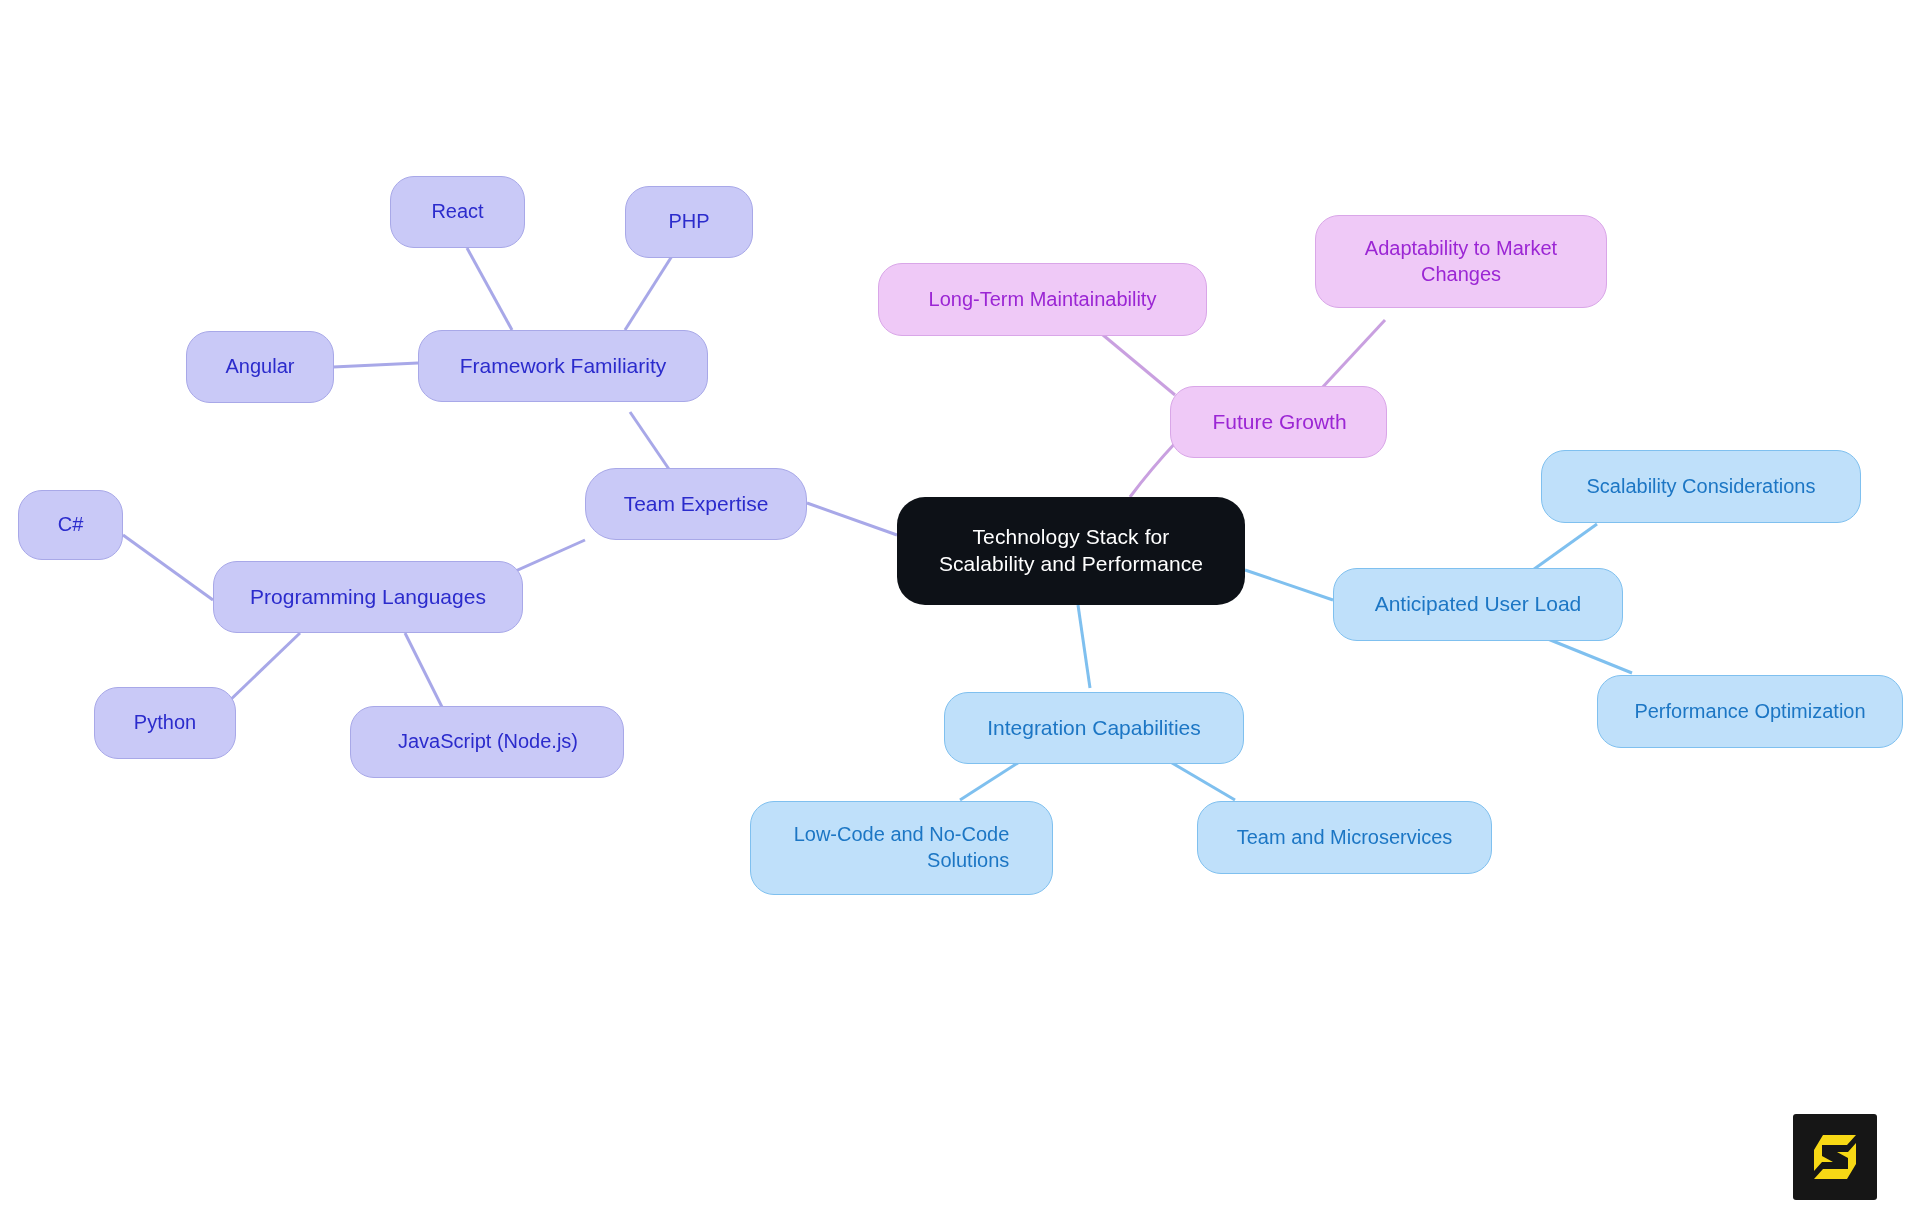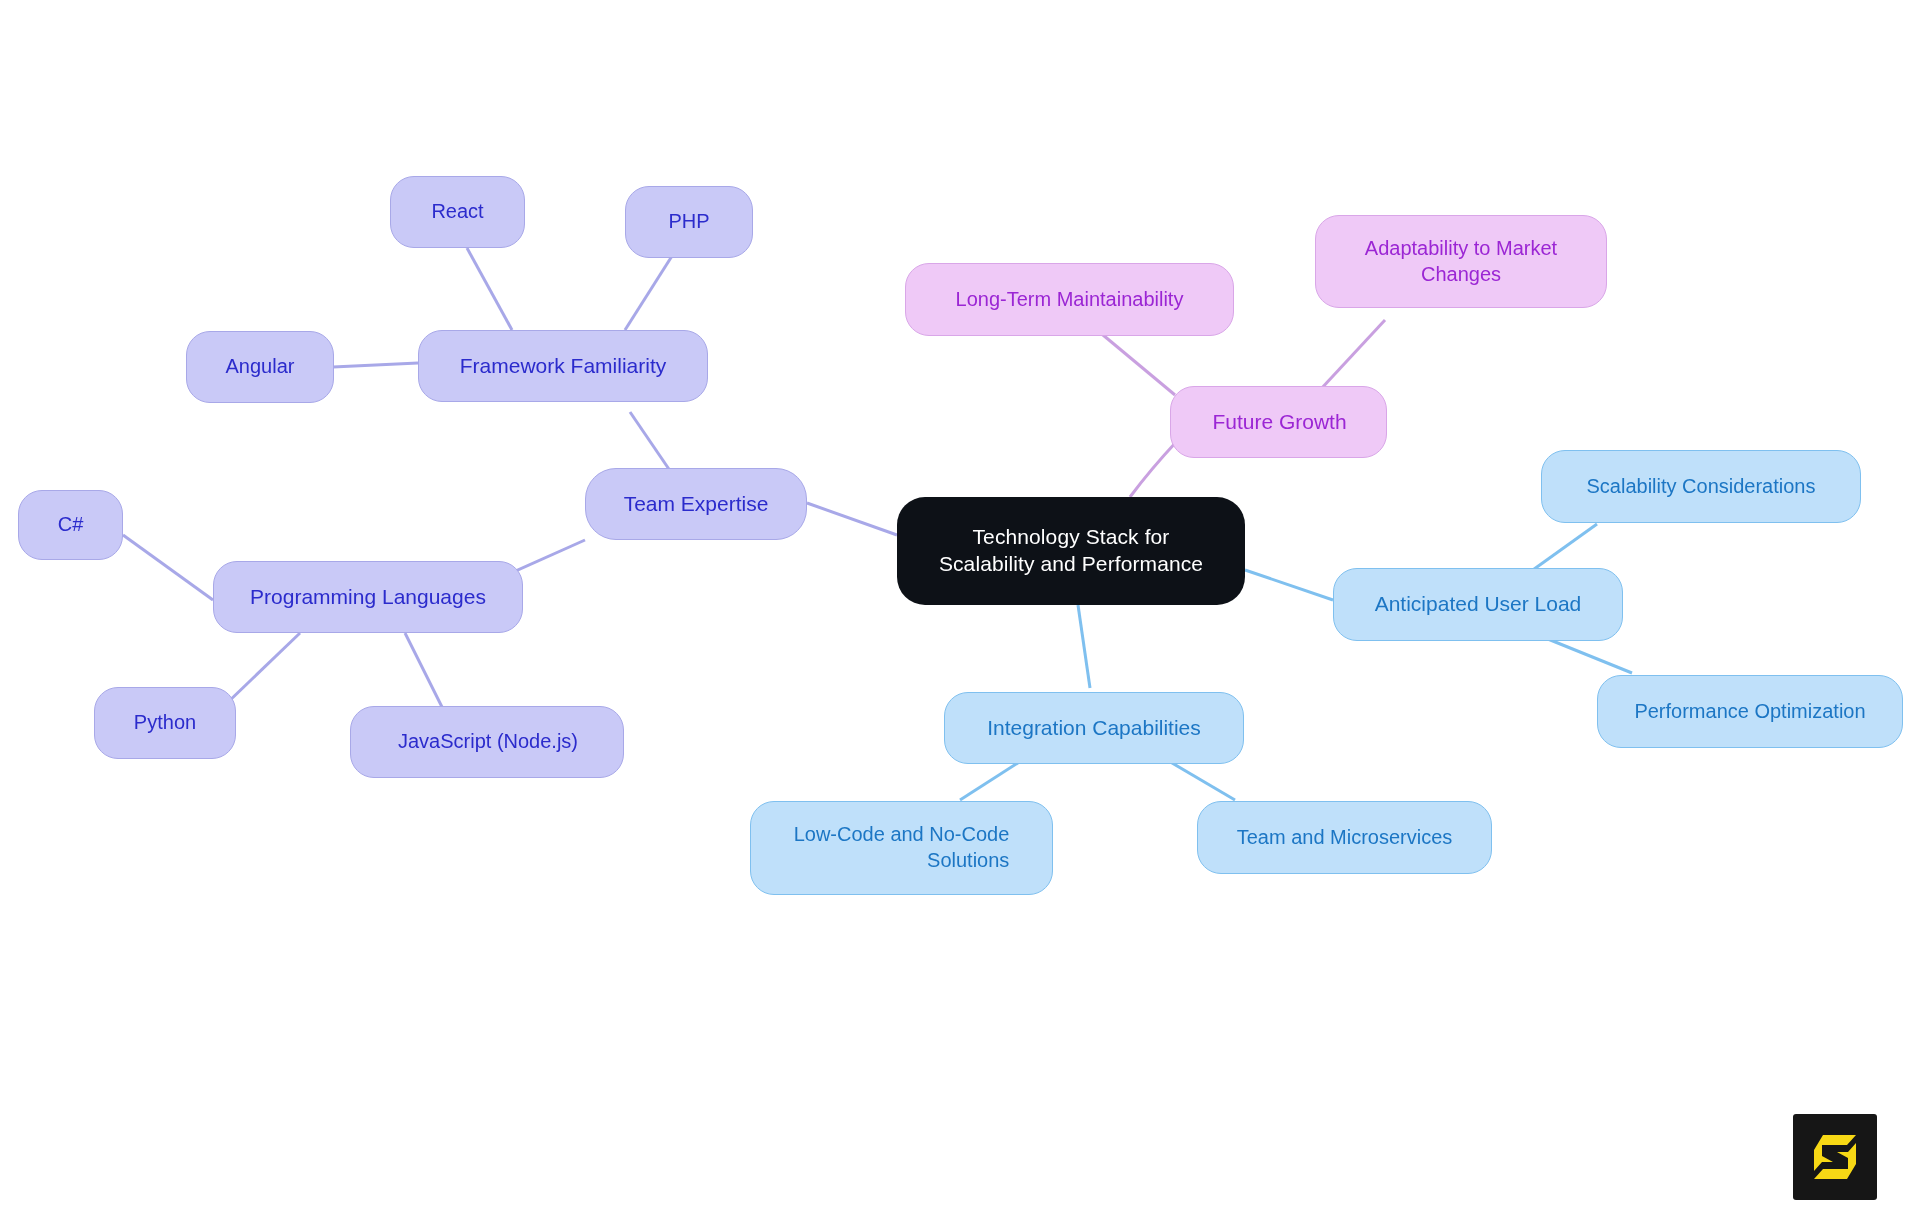--- a/index.html
+++ b/index.html
@@ -133,21 +133,21 @@
   <div class="node purple lvl1" style="left:213px; top:561px; width:310px; height:72px;">Programming Languages</div>
 
   <div class="node purple lvl2" style="left:18px; top:490px; width:105px; height:70px;">C#</div>
 
   <div class="node purple lvl2" style="left:94px; top:687px; width:142px; height:72px;">Python</div>
 
   <div class="node purple lvl2" style="left:350px; top:706px; width:274px; height:72px;padding-left:12px;">JavaScript (Node.js)</div>
 
   <div class="node pink lvl1" style="left:1170px; top:386px; width:217px; height:72px;padding-left:12px;">Future Growth</div>
 
-  <div class="node pink lvl2" style="left:905px; top:263px; width:329px; height:73px;">Long-Term Maintainability</div>
+  <div class="node pink lvl2" style="left:878px; top:263px; width:329px; height:73px;">Long-Term Maintainability</div>
 
   <div class="node pink lvl2" style="left:1315px; top:215px; width:292px; height:93px;">Adaptability to Market
 Changes</div>
 
   <div class="node blue lvl1" style="left:1333px; top:568px; width:290px; height:73px;">Anticipated User Load</div>
 
   <div class="node blue lvl2" style="left:1541px; top:450px; width:320px; height:73px;">Scalability Considerations</div>
 
   <div class="node blue lvl2" style="left:1597px; top:675px; width:306px; height:73px;">Performance Optimization</div>
 

